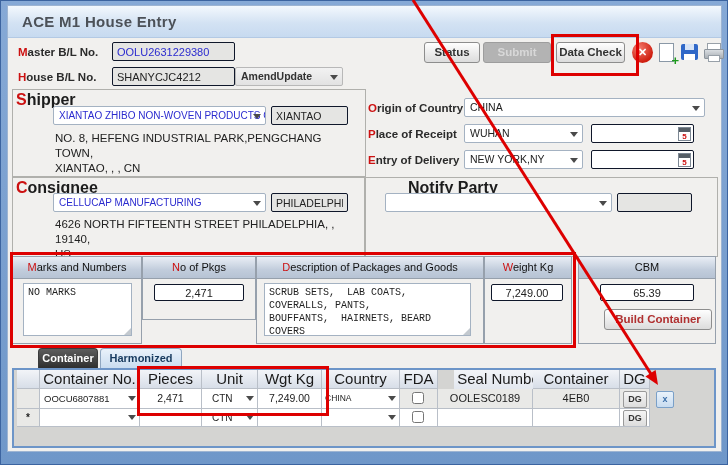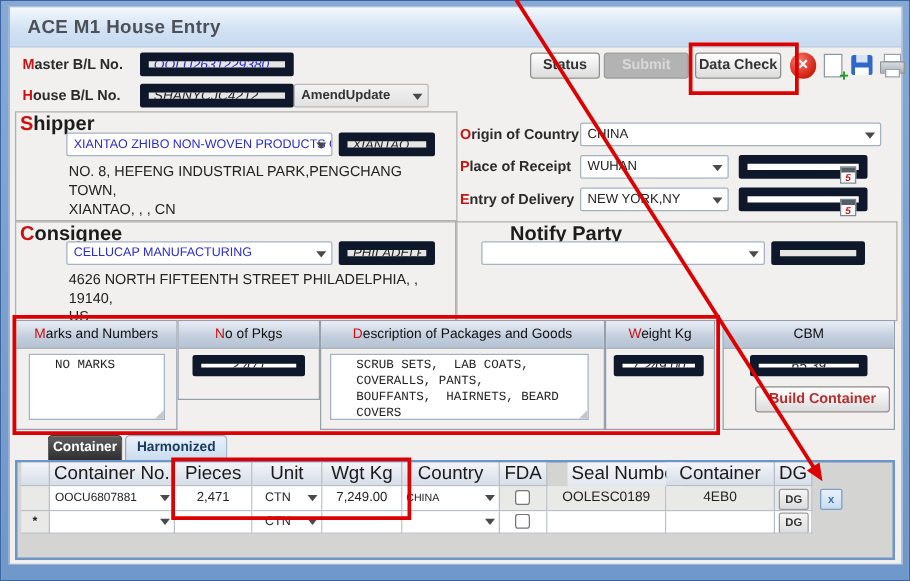--- a/index.html
+++ b/index.html
@@ -8,22 +8,22 @@
   
   .frame{position:absolute;inset:0;background:linear-gradient(#86a9d6,#6f97c9);border:1px solid #3c64a0;}
   .frame-inner{position:absolute;left:7px;top:5px;right:6px;bottom:13px;background:#f1f0ee;border:1px solid #9db4d2;}
   .titlebar{position:absolute;left:8px;top:6px;right:7px;height:31px;
             background:linear-gradient(#f3f8fd,#d3e2f3 55%,#c7daf0);border-bottom:1px solid #b3c9e4;}
   .title{position:absolute;left:14px;top:7px;font-size:15px;font-weight:bold;color:#4c5158;letter-spacing:.3px;}
   
   .lbl{position:absolute;font-size:11.5px;font-weight:bold;color:#2b2b2b;white-space:nowrap;}
   .rf{display:inline-block;}
   .rf::first-letter{color:#cc1111;}
-  .inp{position:absolute;border:7px solid #0f172a;background:#fff;font-family:"Liberation Sans",sans-serif;
-       font-size:11px;color:#222;padding:0 4px;border-radius:2px;box-sizing:border-box;height:19px;font-style:italic;}
+  .inp{position:absolute;border:1px solid #0f172a;background:#fff;font-family:"Liberation Sans",sans-serif;
+       font-size:11px;color:#222;padding:0 4px;border-radius:2px;box-sizing:border-box;height:19px;}
   .ro{background:#e5e5e3;}
   .blue{color:#2b2bcf;}
   .dd{position:absolute;height:19px;border:1px solid #a4b2c2;background:#fff;border-radius:2px;box-sizing:border-box;
       font-size:10.5px;color:#222;line-height:17px;padding:0 16px 0 5px;white-space:nowrap;overflow:hidden;}
   .dd .caret{position:absolute;right:4px;top:7px;width:0;height:0;border-left:4px solid transparent;
       border-right:4px solid transparent;border-top:5px solid #4a4a4a;}
   .dd-gray{background:linear-gradient(#f2f2f2,#e2e2e2);border-color:#b8b8b8;font-weight:bold;color:#333;}
   .btn{position:absolute;box-sizing:border-box;border:1px solid #8d8d8d;border-radius:3px;
        background:linear-gradient(#fefefe,#dcdcdc);font-size:11.5px;font-weight:bold;color:#333;
        text-align:center;line-height:19px;height:21px;cursor:pointer;}
@@ -32,21 +32,21 @@
   .sect-lbl{position:absolute;font-size:16px;font-weight:bold;color:#1c1c1c;}
   .addr{position:absolute;font-size:11.5px;color:#222;white-space:pre-line;line-height:15px;}
   .cal{position:absolute;right:2px;top:2px;width:13px;height:14px;border:1px solid #7d8894;background:#fff;box-sizing:border-box;}
   .cal .cal-top{position:absolute;left:0;top:0;right:0;height:4px;background:#555e66;}
   .cal .cal-num{position:absolute;left:0;right:0;top:4px;text-align:center;font-size:8px;font-weight:bold;color:#cc1111;line-height:9px;}
   
   .col{position:absolute;border:1px solid #96a0ac;background:#f1f0ee;box-sizing:border-box;}
   .colhead{position:absolute;left:0;right:0;top:0;height:21px;background:linear-gradient(#e9eef5,#c2cddc 60%,#b6c3d4);
            border-bottom:1px solid #96a0ac;text-align:center;font-size:11px;color:#111;line-height:21px;}
   .gta{position:absolute;border:1px solid #a4b2c2;background:#fff;font-family:"Liberation Mono",monospace;
-       font-size:10px;color:#222;padding:2px 20px;box-sizing:border-box;resize:none;overflow:hidden;line-height:13px;}
+       font-size:10px;color:#222;padding:2px 4px;box-sizing:border-box;resize:none;overflow:hidden;line-height:13px;}
   .rsz{position:absolute;width:0;height:0;border-bottom:7px solid #c3c9cf;border-left:7px solid transparent;}
   .vinp{text-align:center;}
   
   .tab{position:absolute;height:20px;box-sizing:border-box;border:1px solid #8fa6c0;border-bottom:none;
        border-radius:4px 4px 0 0;font-size:11px;font-weight:bold;text-align:center;line-height:19px;cursor:pointer;}
   .tab-active{background:linear-gradient(#5d5d5d,#2f2f2f);color:#fff;border-color:#3a3a3a;}
   .tab-idle{background:linear-gradient(#eaf2fa,#c9dcf0);color:#173a5e;}
   
   .panel{position:absolute;left:12px;top:368px;width:704px;height:80px;box-sizing:border-box;
          border:2px solid #6d95c8;background:#d4d4d2;}

